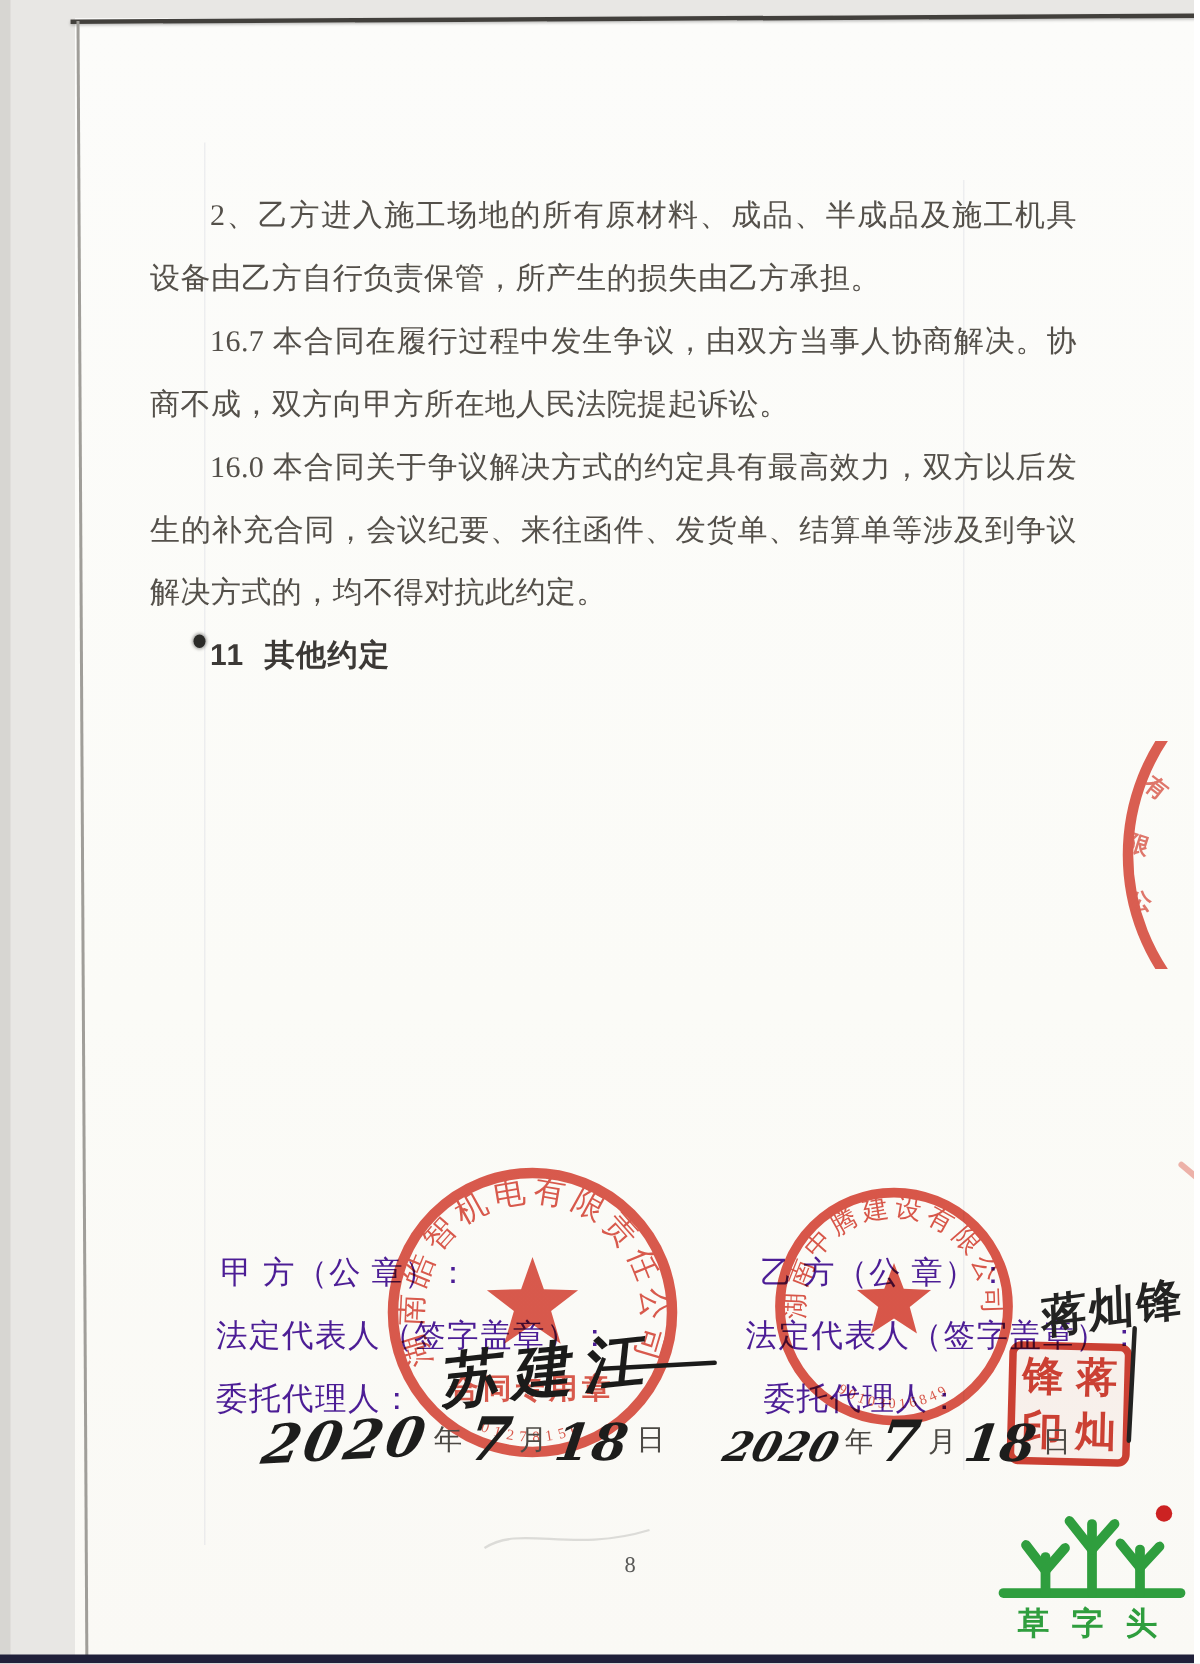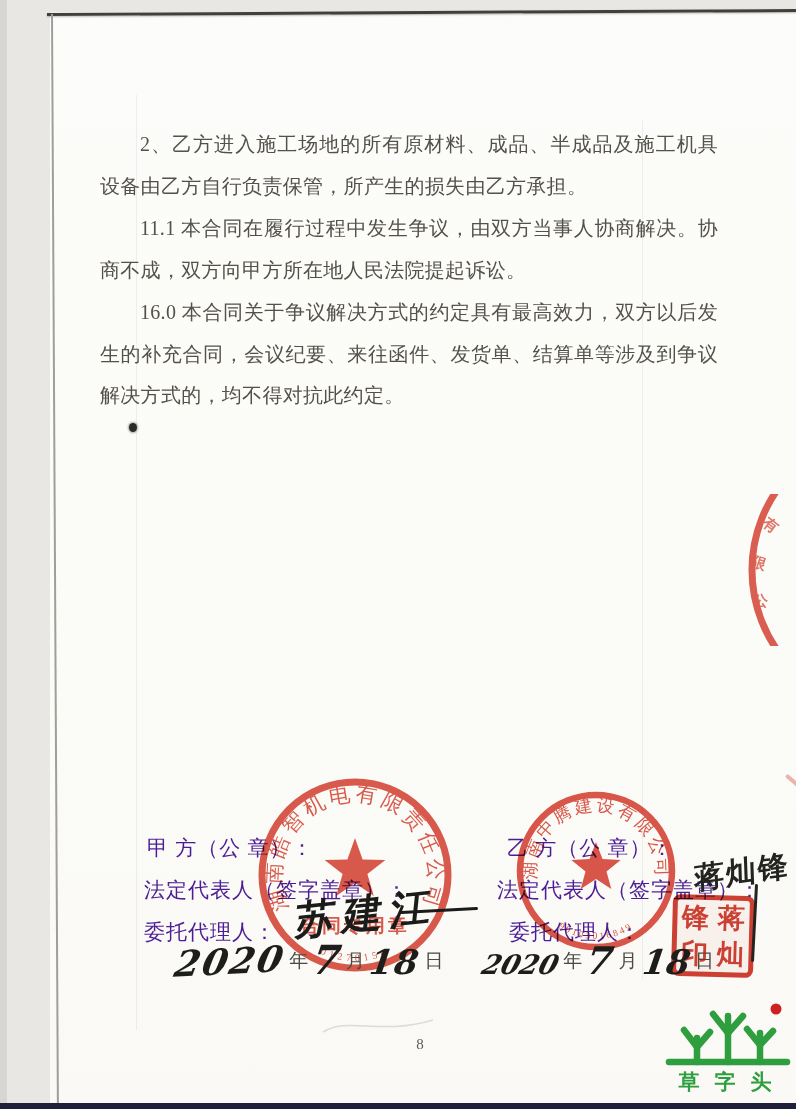--- a/index.html
+++ b/index.html
@@ -94,22 +94,23 @@
   <div class="paper"></div>
   <div class="bleed-line bl1"></div>
   <div class="bleed-line bl2"></div>
   <div class="top-edge"></div>
   <div class="left-edge"></div>
   <div class="ink-speck"></div>
   <div class="pink-smudge"></div>
 
   <div class="clauses">
     <p class="clause para">2、乙方进入施工场地的所有原材料、成品、半成品及施工机具设备由乙方自行负责保管，所产生的损失由乙方承担。</p>
-    <p class="clause para">11.1 本合同在履行过程中发生争议，由双方当事人协商解决。协商不成，双方向甲方所在地人民法院提起诉讼。</p>
+    <p class="clause para">16.7 本合同在履行过程中发生争议，由双方当事人协商解决。协商不成，双方向甲方所在地人民法院提起诉讼。</p>
     <p class="clause para">16.0 本合同关于争议解决方式的约定具有最高效力，双方以后发生的补充合同，会议纪要、来往函件、发货单、结算单等涉及到争议解决方式的，均不得对抗此约定。</p>
+    <p class="clause heading">11  其他约定</p>
   </div>
 
   <div class="party-row a-title">甲 方（公 章）：</div>
   <div class="party-row a-rep">法定代表人（签字盖章）：</div>
   <div class="party-row a-agent">委托代理人：</div>
   <div class="party-row b-title">乙 方（公 章）：</div>
   <div class="party-row b-rep">法定代表人（签字盖章）：</div>
   <div class="party-row b-agent">委托代理人：</div>
 
   <div class="sig-a">苏建江</div>

